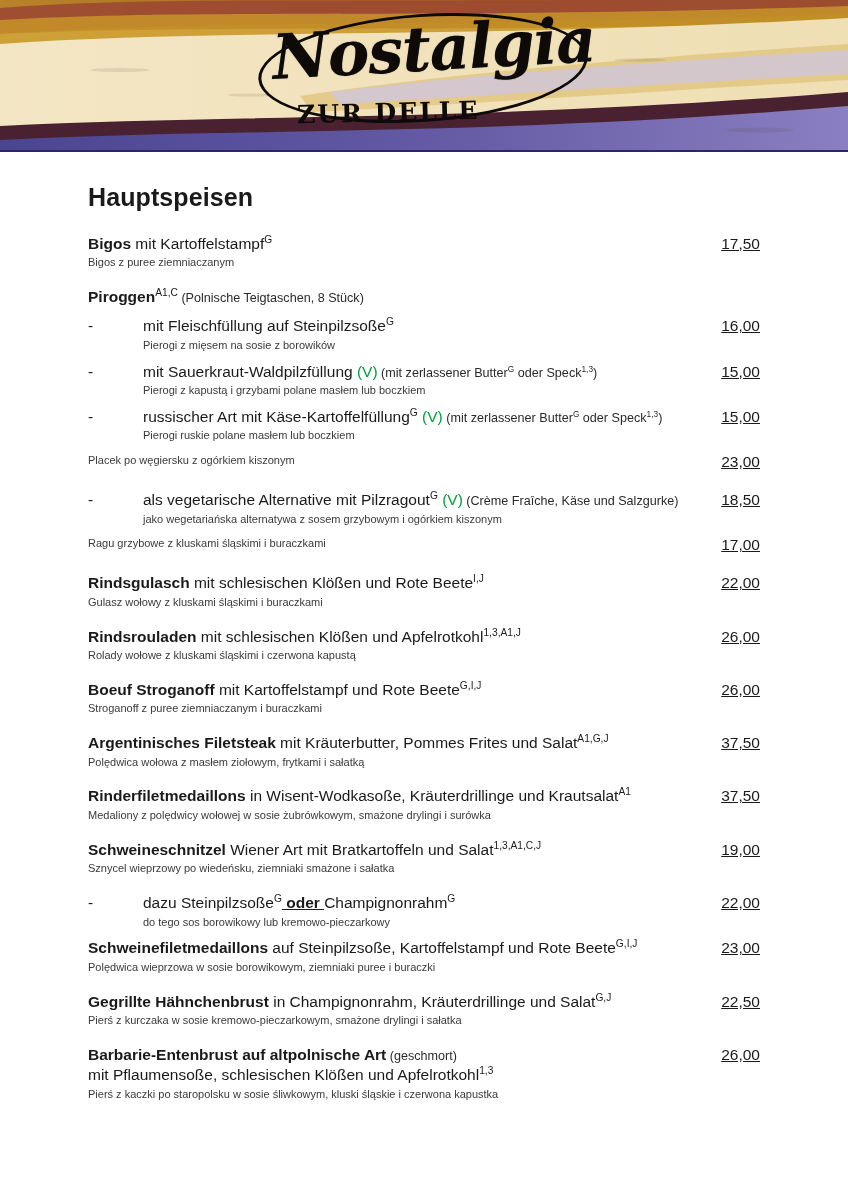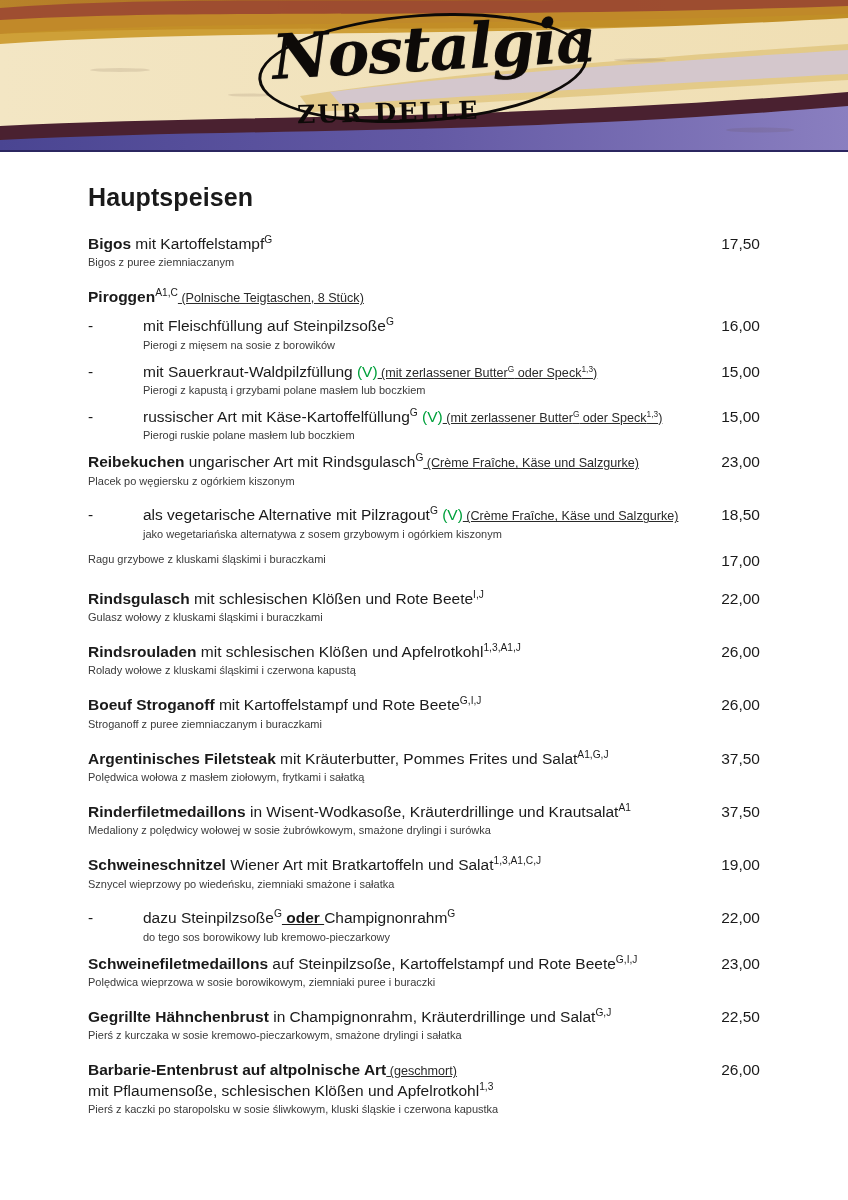--- a/index.html
+++ b/index.html
@@ -105,30 +105,31 @@
   }
   .item-price {
     flex: 0 0 auto;
     width: 70px;
     text-align: right;
     font-size: 15.5px;
     color: #1a1a1a;
     line-height: 1.35;
     padding-top: 0px;
     white-space: nowrap;
+    text-decoration: underline;
   }
 
   .de {
     font-size: 15.5px;
     line-height: 1.32;
     color: #1a1a1a;
     white-space: normal;
   }
   .de .nm { font-weight: 700; }
-  .de .paren { font-size: 12.6px; color: #2a2a2a; text-decoration: underline; }
+  .de .paren { font-size: 12.6px; color: #2a2a2a; }
   .de u { text-decoration: underline; font-weight: bold; }
 
   .pl {
     font-size: 11px;
     line-height: 1.35;
     color: #3a3a3a;
     margin-top: 1px;
     font-stretch: condensed;
   }
 
@@ -251,21 +252,20 @@
       <div class="item sub">
         <div class="item-body">
           <span class="dash">-</span>
           <div class="de">russischer Art mit Käse-Kartoffelfüllung<sup>G</sup><span class="veg"> (V)</span><span class="paren"> (mit zerlassener Butter</span><span class="paren"><sup>G</sup></span><span class="paren"> oder Speck</span><span class="paren"><sup>1,3</sup></span><span class="paren">)</span></div>
           <div class="pl">Pierogi ruskie polane masłem lub boczkiem</div>
         </div>
         <div class="item-price">15,00</div>
       </div>
       <div class="item">
         <div class="item-body">
-          <div class="de"><span class="nm">Reibekuchen</span> ungarischer Art mit Rindsgulasch<sup>G</sup><span class="paren"> (Crème Fraîche, Käse und Salzgurke)</span></div>
           <div class="pl">Placek po węgiersku z ogórkiem kiszonym</div>
         </div>
         <div class="item-price">23,00</div>
       </div>
       <div class="item sub">
         <div class="item-body">
           <span class="dash">-</span>
           <div class="de">als vegetarische Alternative mit Pilzragout<sup>G</sup><span class="veg"> (V)</span><span class="paren"> (Crème Fraîche, Käse und Salzgurke)</span></div>
           <div class="pl">jako wegetariańska alternatywa z sosem grzybowym i ogórkiem kiszonym</div>
         </div>

